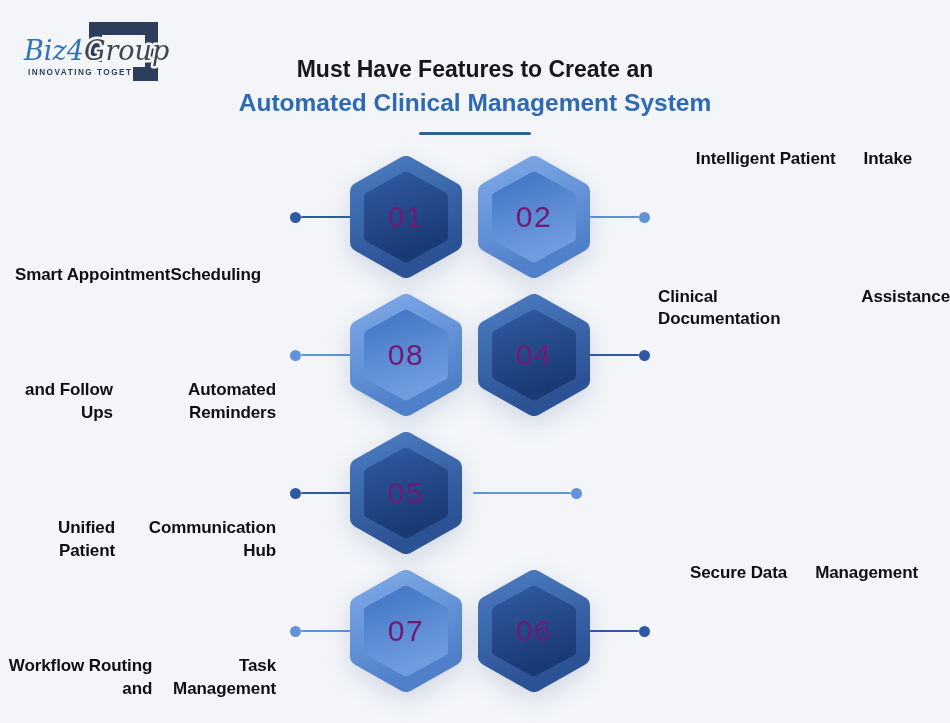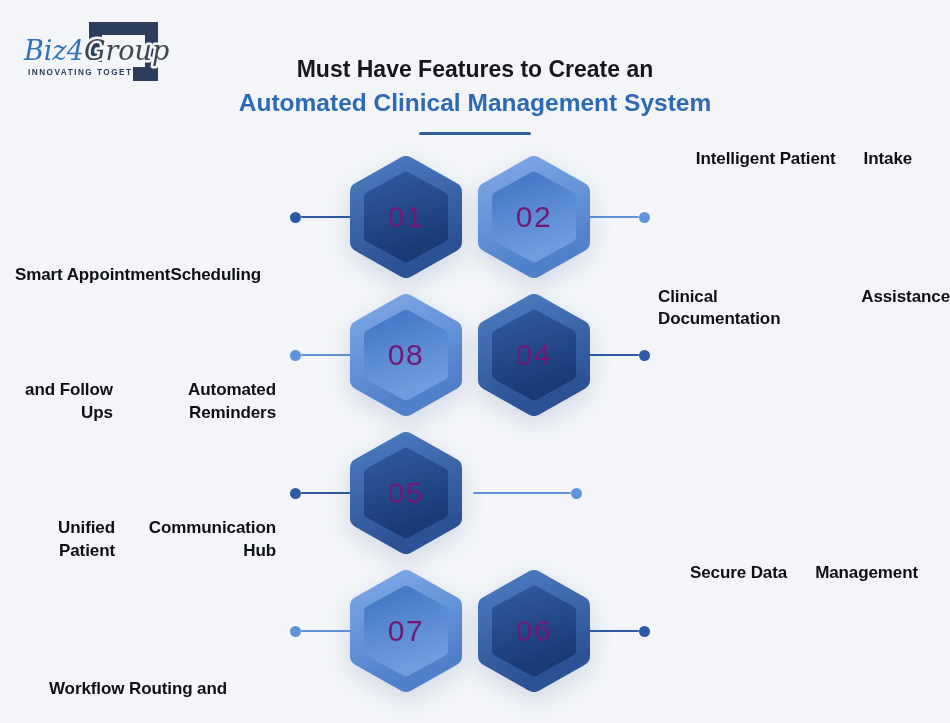--- a/index.html
+++ b/index.html
@@ -176,20 +176,21 @@
         </div>
         <div class="hexgap"></div>
         <div class="connector right light">
           <i class="dot"></i>
           <i class="line"></i>
         </div>
       </div>
       <div class="row">
         <div class="label left">
           <span class="l">Workflow Routing and</span>
+          <span class="l">Task Management</span>
         </div>
         <div class="connector left light">
           <i class="dot"></i>
           <i class="line"></i>
         </div>
         <div class="hex light">
           <svg viewBox="0 0 112 122" aria-hidden="true">
             <path d="M56 10L102 36L102 86L56 112L10 86L10 36Z" fill="url(#go-light)" stroke="url(#go-light)" stroke-width="20" stroke-linejoin="round"></path>
             <path d="M56 20.7L93 40.9L93 81.1L56 101.3L19 81.1L19 40.9Z" fill="url(#gi-light)" stroke="url(#gi-light)" stroke-width="10" stroke-linejoin="round"></path>
           </svg>

